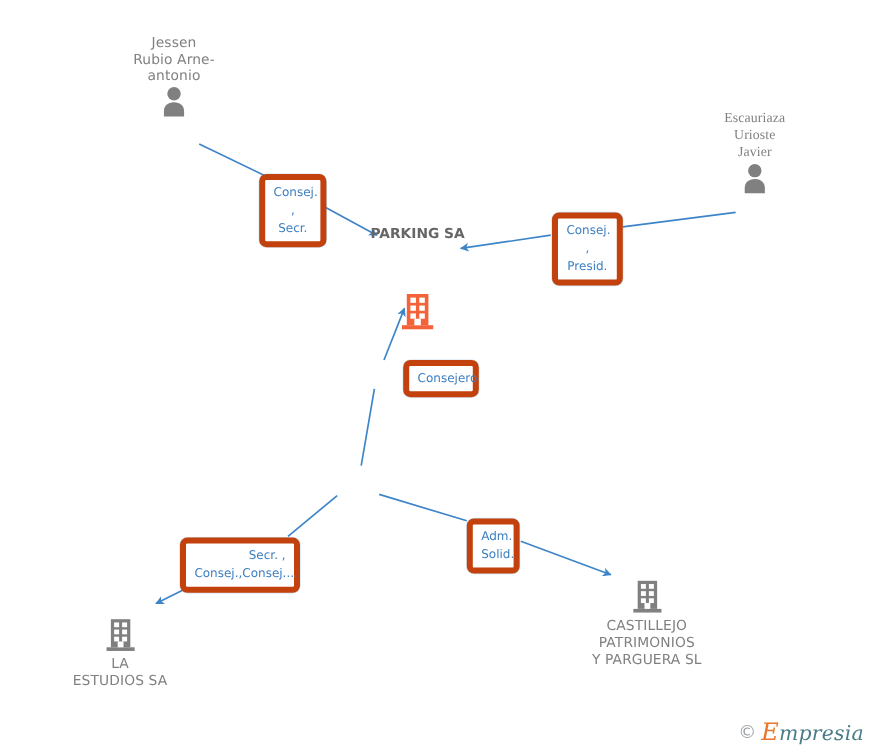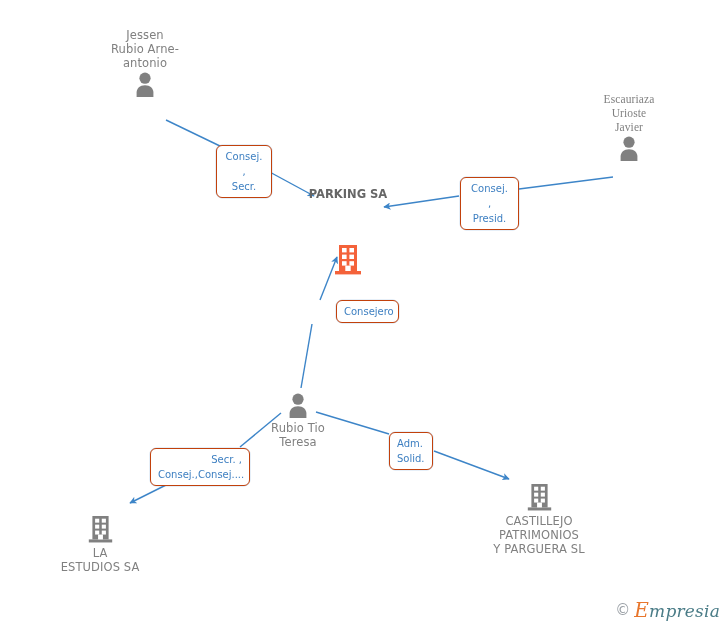--- a/index.html
+++ b/index.html
@@ -58,21 +58,21 @@
   .node.company-below .node-icon  { order: 1; }
   .node.company-below .node-label { order: 2; margin-top: 2px; }
   .node.company-above .node-label { order: 1; margin-bottom: 1px; }
   .node.company-above .node-icon  { order: 2; }
 
   
   .edge-label {
     position: absolute;
     box-sizing: border-box;
     background: #ffffff;
-    border: 1px solid #c2410c;
+    border: 5px solid #c2410c;
     border-radius: 6px;
     color: #3d7fc1;
     font-size: 10px;
     line-height: 15px;
     padding: 3px 7px;
     text-align: center;
     white-space: pre-line;
     box-shadow: 0 0 0 0.5px rgba(61,133,200,0.25);
   }
   .edge-label.left-align { text-align: left; }
@@ -169,28 +169,20 @@
       <rect x="9" y="4" width="4.6" height="4.4" fill="#ffffff"></rect>
       <rect x="16.4" y="4" width="4.6" height="4.4" fill="#ffffff"></rect>
       <rect x="9" y="10.6" width="4.6" height="4.4" fill="#ffffff"></rect>
       <rect x="16.4" y="10.6" width="4.6" height="4.4" fill="#ffffff"></rect>
       <rect x="9" y="17.2" width="4.6" height="4.4" fill="#ffffff"></rect>
       <rect x="16.4" y="17.2" width="4.6" height="4.4" fill="#ffffff"></rect>
       <rect x="12.3" y="21.6" width="5.4" height="5.4" fill="#ffffff"></rect>
     </svg>
   </div>
 
-  <div class="node" style="left:298px; top:391px;">
-    <svg class="node-icon" width="28" height="28" viewBox="0 0 28 28">
-      <circle cx="14" cy="8.2" r="5.6" fill="#808080"></circle>
-      <path d="M14 15.2c-5.2 0-8.4 3.2-8.4 7.3V27h16.8v-4.5c0-4.1-3.2-7.3-8.4-7.3z" fill="#808080"></path>
-    </svg>
-    <div class="node-label" style="margin-top:2px;">Rubio Tio
-Teresa</div>
-  </div>
 
   <div class="node company-below" style="left:100px; top:515px;">
     <svg class="node-icon" width="27" height="29" viewBox="0 0 30 32">
       <rect x="6" y="1" width="18" height="26" fill="#808080"></rect>
       <rect x="2" y="27" width="26" height="3.4" fill="#808080"></rect>
       <rect x="9" y="4" width="4.6" height="4.4" fill="#ffffff"></rect>
       <rect x="16.4" y="4" width="4.6" height="4.4" fill="#ffffff"></rect>
       <rect x="9" y="10.6" width="4.6" height="4.4" fill="#ffffff"></rect>
       <rect x="16.4" y="10.6" width="4.6" height="4.4" fill="#ffffff"></rect>
       <rect x="9" y="17.2" width="4.6" height="4.4" fill="#ffffff"></rect>

